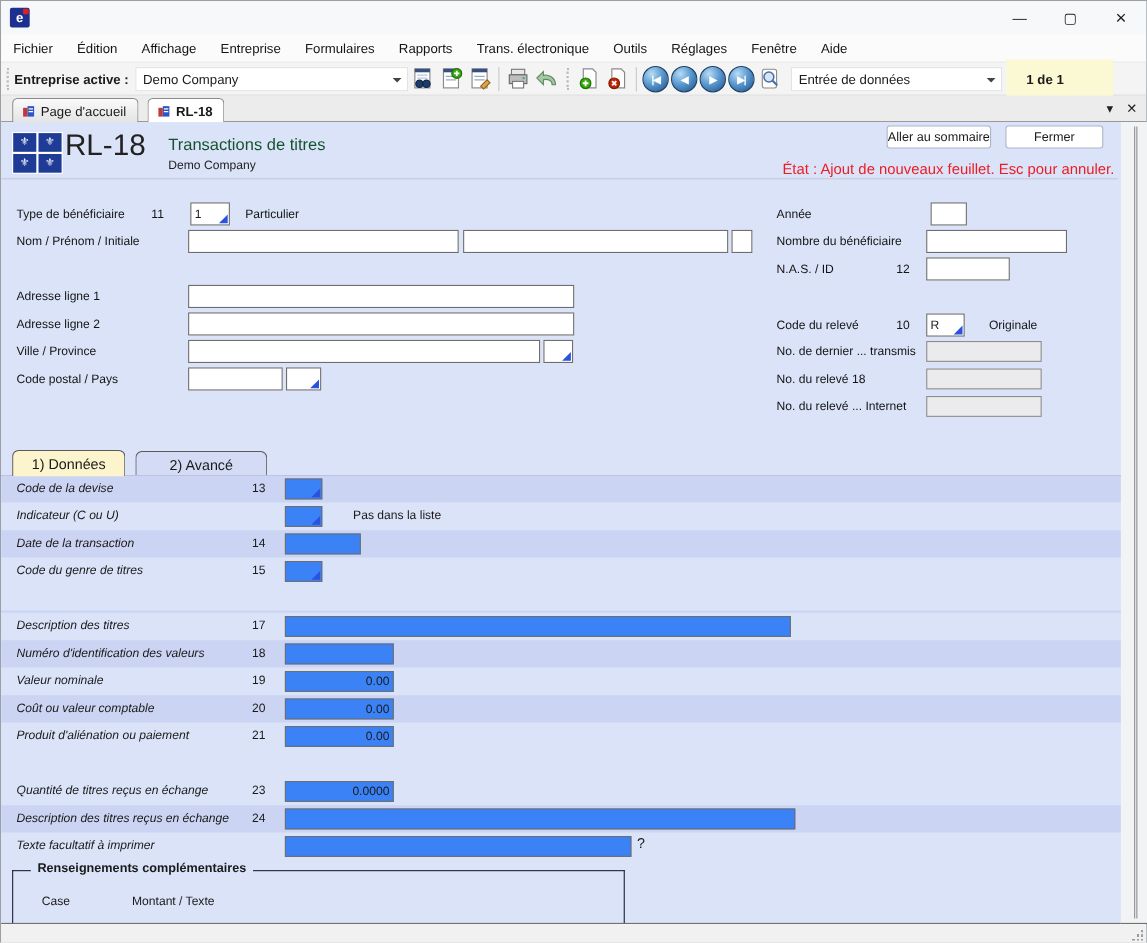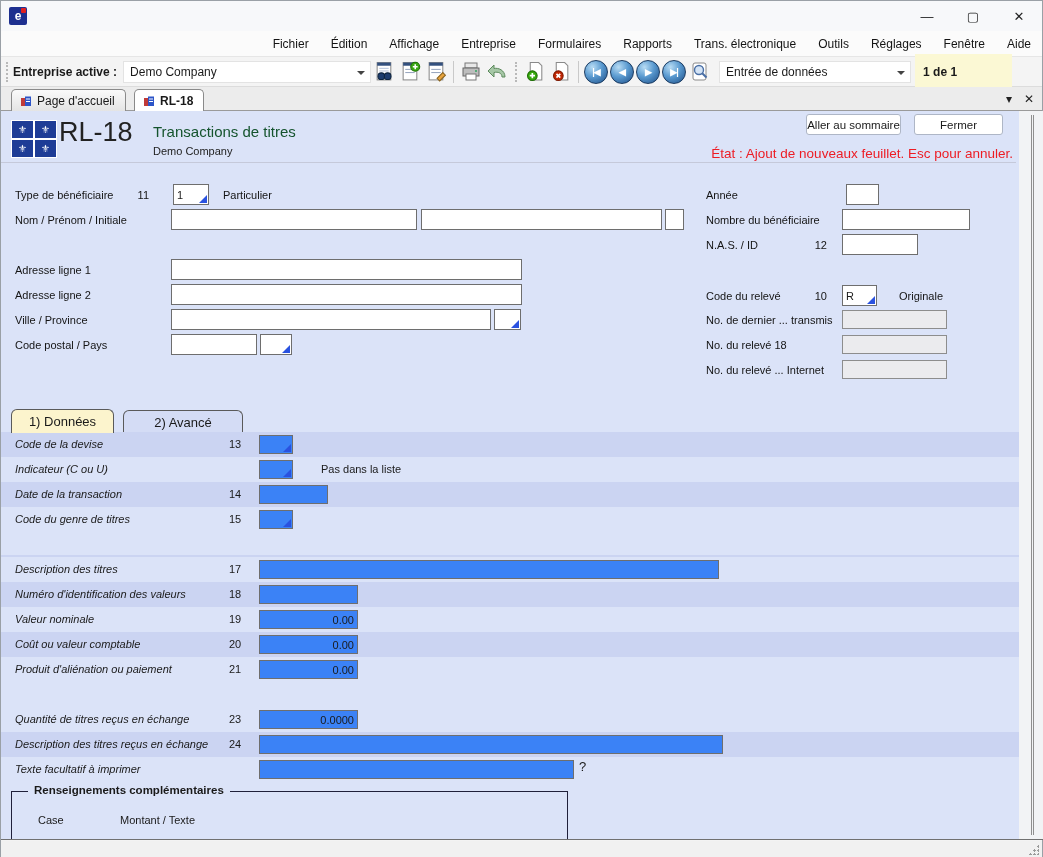--- a/index.html
+++ b/index.html
@@ -9,35 +9,35 @@
 
   
   .titlebar { position:absolute; left:0; top:0; width:100%; height:30px; background:#f7f8fa; display:flex; align-items:center; }
   .appicon { width:18px; height:18px; margin-left:8px; background:#1d2f8f; color:#fff; font-weight:bold; font-size:12px; display:flex; align-items:center; justify-content:center; position:relative; border-radius:2px; }
   .appicon i { position:absolute; right:1px; top:1px; width:5px; height:5px; background:#e02020; border-radius:1px; font-style:normal; }
   .titletext { margin-left:9px; font-size:12px; color:#111; }
   .wincontrols { position:absolute; right:0; top:0; height:30px; display:flex; }
   .winbtn { width:46px; height:30px; display:flex; align-items:center; justify-content:center; font-size:13px; color:#222; }
 
   
-  .menubar { position:absolute; left:0; top:30px; width:100%; height:26px; background:#fbfbfb; display:flex; align-items:center; border-bottom:1px solid #e6e6e6;justify-content:flex-end; }
+  .menubar { position:absolute; left:0; top:30px; width:100%; height:26px; background:#fbfbfb; display:flex; align-items:center; border-bottom:1px solid #e6e6e6; }
   .menuitem { padding:4px 11px; font-size:12px; color:#141414; }
 
   
   .toolbar { position:absolute; left:0; top:56px; width:100%; height:30px; background:#f4f4f4; display:flex; align-items:center; border-bottom:1px solid #dcdcdc; }
   .grip { width:3px; height:20px; margin:0 4px 0 5px; border-left:2px dotted #b9b9b9; }
   .tb-label { font-weight:bold; font-size:12px; margin-right:6px; white-space:nowrap; }
   .combo { position:relative; background:#fff; border:1px solid #e3e3e3; height:22px; display:flex; align-items:center; padding:0 18px 0 6px; font-size:12px; }
   .combo .arr { position:absolute; right:5px; top:9px; width:0; height:0; border-left:4px solid transparent; border-right:4px solid transparent; border-top:4px solid #444; }
   .combo.company { width:248px; }
   .combo.mode { width:192px; margin-left:6px; }
   .tbicon { width:26px; height:26px; display:flex; align-items:center; justify-content:center; }
   .tbsep { width:1px; height:22px; background:#c9c9c9; margin:0 4px; }
   .orb { width:24px; height:24px; margin:0 1px; border-radius:50%; background:radial-gradient(circle at 34% 28%, #b8dcf4 0%, #5a9ad0 45%, #1d4e87 100%); border:1px solid #1c3c62; color:#fff; display:flex; align-items:center; justify-content:center; font-size:9px; font-weight:bold; letter-spacing:-1px; }
-  .counter { height:36px; width:97px; background:#fbf8d4; display:flex; align-items:center; padding-left:8px; font-weight:bold; font-size:12px; margin-left:4px; }
+  .counter { height:36px; width:97px; background:#fbf8d4; display:flex; align-items:center; padding-left:18px; font-weight:bold; font-size:12px; margin-left:4px; }
 
   
   .tabstrip { position:absolute; left:0; top:86px; width:100%; height:24px; background:#ececec; border-bottom:1px solid #9a9a9a; }
   .doctab { position:absolute; top:2px; height:22px; display:flex; align-items:center; gap:5px; padding:0 10px 0 8px; border:1px solid #8a8a8a; border-bottom:none; border-radius:5px 5px 0 0; background:linear-gradient(#fafafa,#e4e4e4); font-size:12px; }
   .doctab.active { background:#fff; font-weight:bold; height:23px; }
   .tabctrl { position:absolute; right:8px; top:5px; display:flex; gap:12px; font-size:12px; color:#222; }
 
   
   .formarea { position:absolute; left:0; top:110px; width:1018px; height:729px; background:#dbe3f8; overflow:hidden; }
   .rightgutter { position:absolute; left:1018px; top:110px; width:25px; height:729px; background:#f2f3f5; border-bottom:1px solid #707070; }

